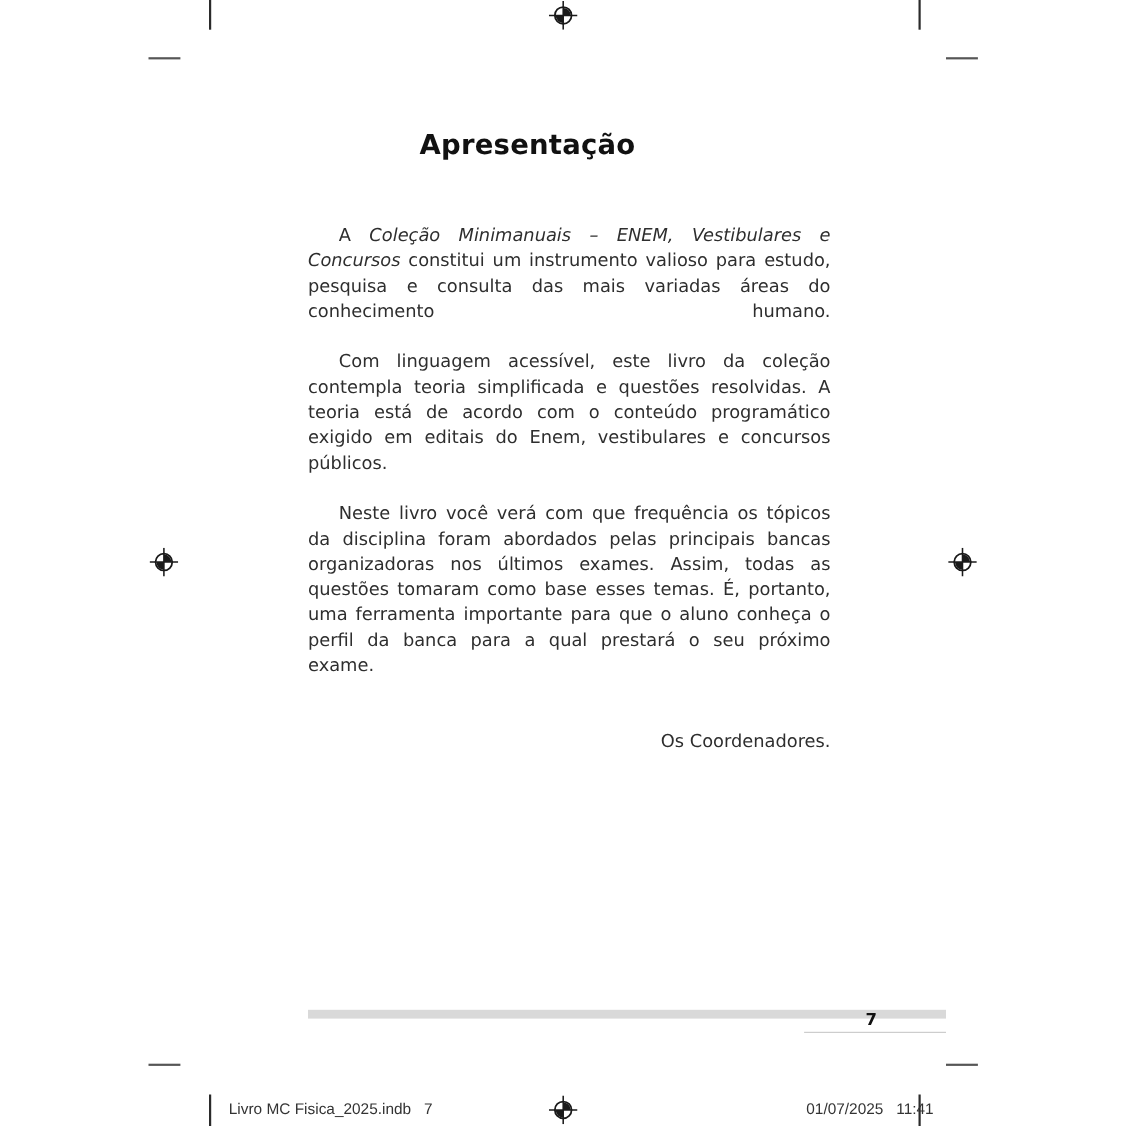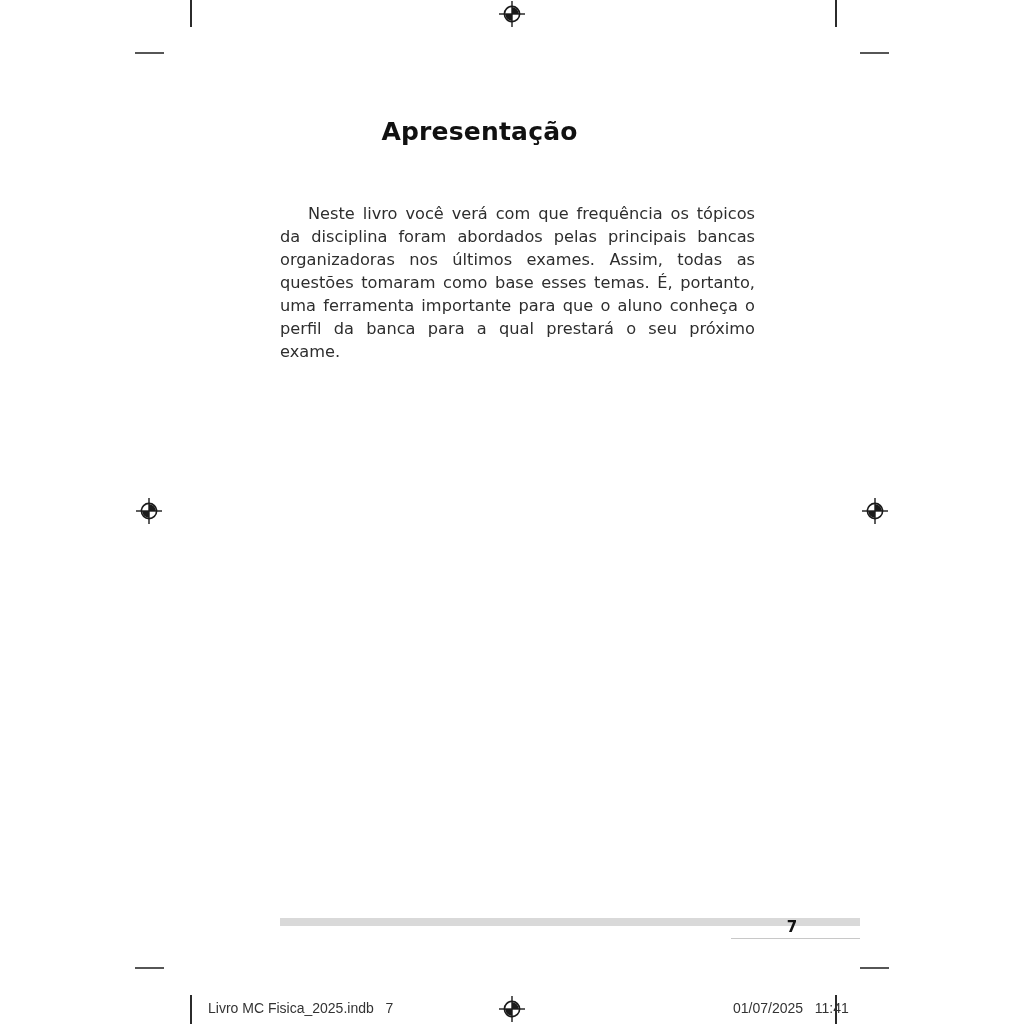--- a/index.html
+++ b/index.html
@@ -186,25 +186,28 @@
         <path d="M13 6.2 A6.8 6.8 0 0 1 19.8 13 L13 13 Z" fill="#1a1a1a"></path>
         <path d="M13 19.8 A6.8 6.8 0 0 1 6.2 13 L13 13 Z" fill="#1a1a1a"></path>
       </svg>
     </div>
   </div>
 
   <h1 class="page-title">Apresentação</h1>
 
   <div class="textblock">
 
-
+    <p class="para"><span>A </span><span class="ital">Coleção Minimanuais – ENEM, Vestibulares e Concursos</span><span> constitui um instrumento valioso para estudo, pesquisa e consulta das mais variadas áreas do conhecimento humano.</span></p>
+
+    <p class="para">Com linguagem acessível, este livro da coleção contempla teoria simplificada e questões resolvidas. A teoria está de acordo com o conteúdo programático exigido em editais do Enem, vestibulares e concursos públicos.</p>
 
 
     <p class="para">Neste livro você verá com que frequência os tópicos da disciplina foram abordados pelas principais bancas organizadoras nos últimos exames. Assim, todas as questões tomaram como base esses temas. É, portanto, uma ferramenta importante para que o aluno conheça o perfil da banca para a qual prestará o seu próximo exame.</p>
 
+    <p class="signoff">Os Coordenadores.</p>
   </div>
 
   <div class="folio-bar"></div>
   <div class="folio-rule"></div>
   <div class="folio-number">7</div>
 
   <div class="slug slug-left">Livro MC Fisica_2025.indb   7</div>
   <div class="slug slug-right">01/07/2025   11:41</div>
 
 </div>

